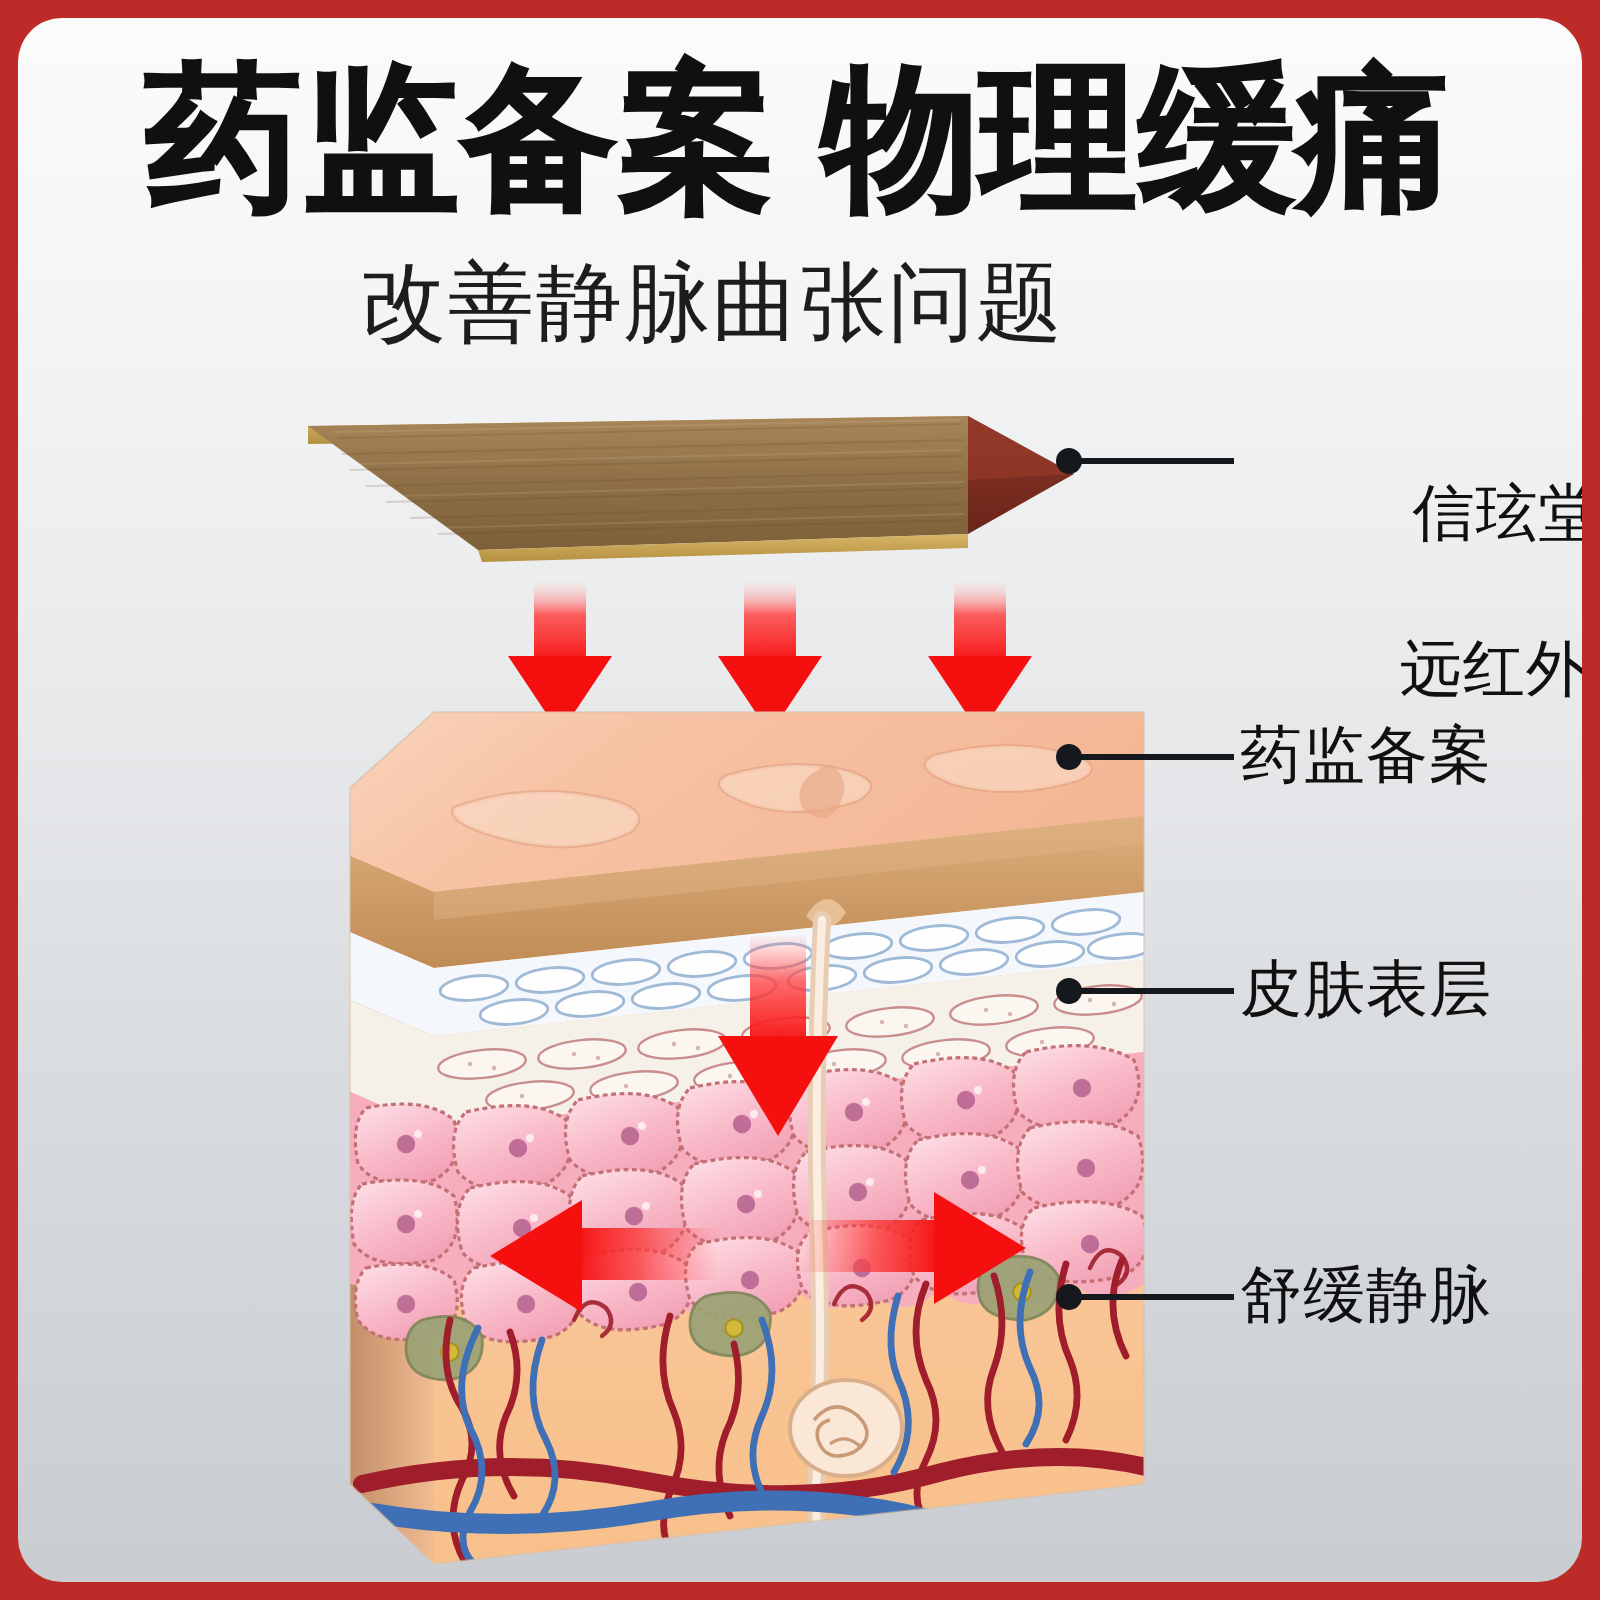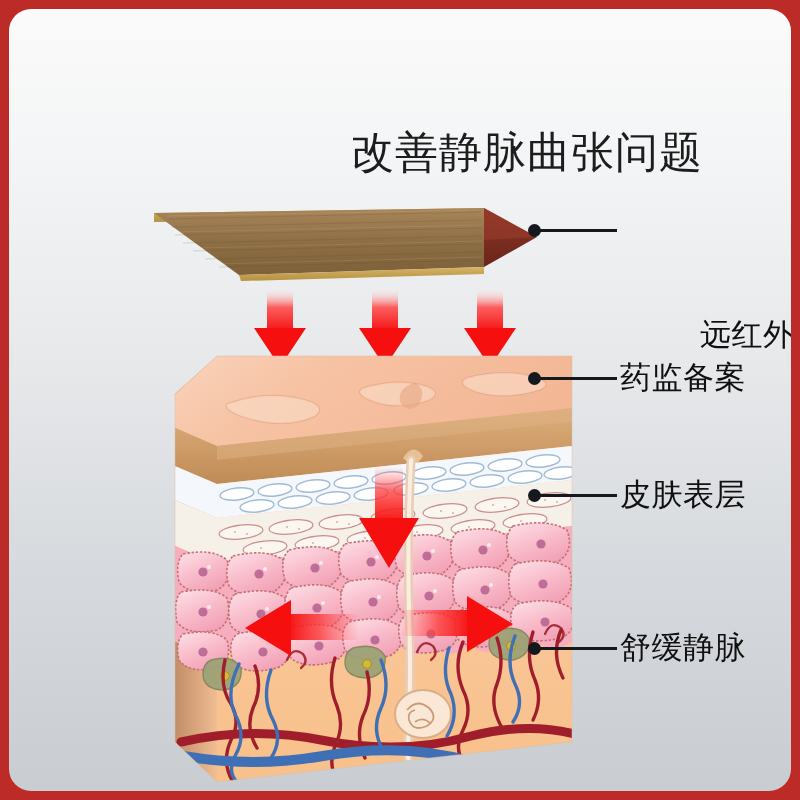--- a/index.html
+++ b/index.html
@@ -26,21 +26,21 @@
     text-align:center;
     font-size:78px;line-height:84px;
     font-weight:900;
     letter-spacing:1px;
     color:#101010;
     -webkit-text-stroke:1.4px #101010;
     white-space:pre;
   }
   .subtitle{
     position:absolute;left:0;top:118px;width:694px;
-    text-align:right;
+    text-align:center;
     font-size:43px;line-height:50px;
     font-weight:400;
     color:#1d1d1d;
     letter-spacing:1px;
   }
 
   
   .callout{position:absolute;}
   .callout .dot{
     position:absolute;width:13px;height:13px;border-radius:50%;
@@ -64,20 +64,21 @@
   .skin{position:absolute;left:158px;top:333px;width:412px;height:440px;}
 
   .arrowsTop{position:absolute;left:150px;top:278px;width:420px;height:80px;}
 </style>
 </head>
 <body>
 
 <div id="poster">
   <div class="inner">
 
+    <div class="title">药监备案 物理缓痛</div>
     <div class="subtitle">改善静脉曲张问题</div>
 
     <svg class="patch" viewBox="0 0 390 78" width="390" height="78">
       <defs>
         <linearGradient id="patchTop" x1="0" y1="0" x2="0" y2="1">
           <stop offset="0" stop-color="#a8865a"></stop>
           <stop offset="0.5" stop-color="#8e6f45"></stop>
           <stop offset="1" stop-color="#7d6039"></stop>
         </linearGradient>
         <linearGradient id="patchTip" x1="0" y1="0" x2="0" y2="1">
@@ -407,21 +408,21 @@
         </g>
       </g>
 
       <path d="M8,52 L50,14 L405,14 L405,400 L50,440 L8,400 Z" fill="none" stroke="#d8c0ab" stroke-width="1" opacity="0.5"></path>
     </svg>
 
     <div class="callout" style="left:519px;top:221px;">
       <span class="dot"></span>
       <span class="lead" style="width:82px;"></span>
       <span class="ltext two" style="left:99px;top:-32px;width:180px;">
-        <br>
+        <span>信玹堂</span><br>
         <span>远红外理疗贴</span>
       </span>
     </div>
 
     <div class="callout" style="left:519px;top:369px;">
       <span class="dot"></span>
       <span class="lead" style="width:82px;"></span>
       <span class="ltext" style="left:92px;top:-19px;">药监备案</span>
     </div>
 

